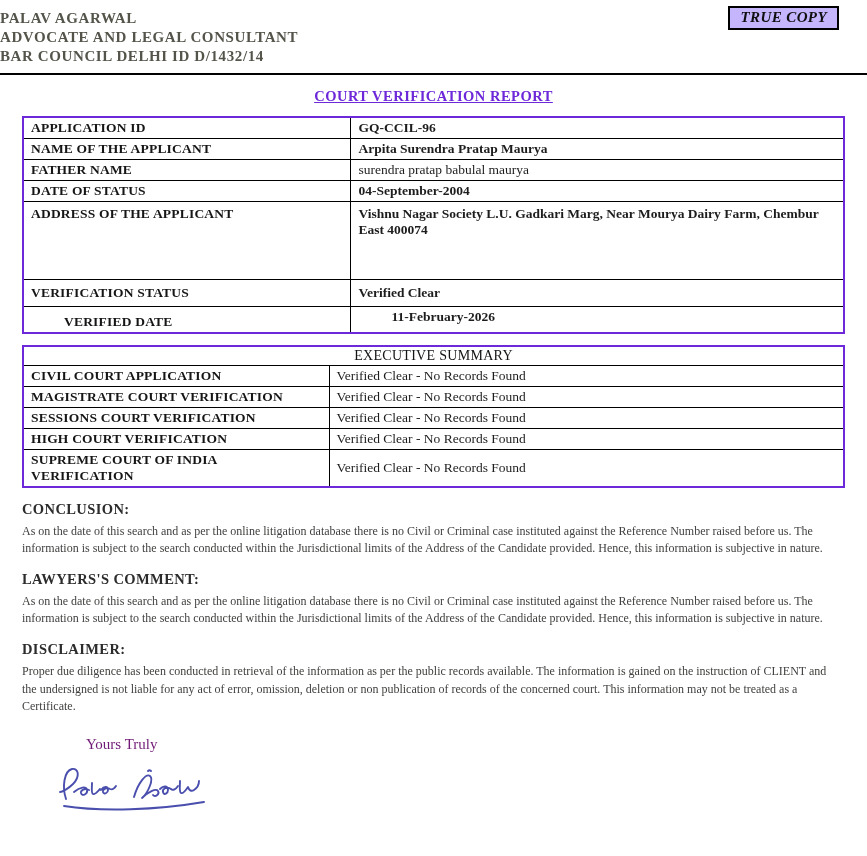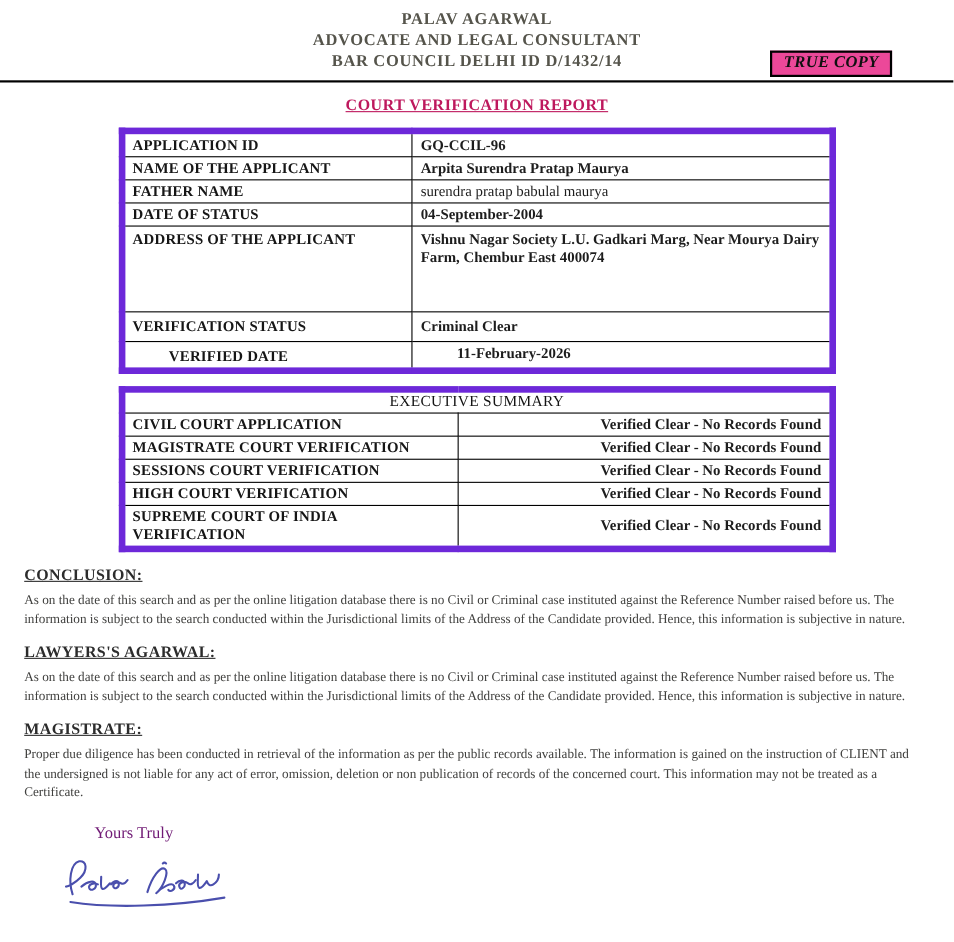--- a/index.html
+++ b/index.html
@@ -11,66 +11,65 @@
   }
   .page {
     position:relative;
     width:867px;
     height:856px;
     background:#ffffff;
     overflow:hidden;
   }
 
   
-  .letterhead { text-align:center; padding-top:9px; }
+  .letterhead { padding-top:9px; }
   .lh-line {
     font-weight:bold;
     font-size:15px;
     line-height:19px;
     color:#55544b;
     letter-spacing:0.6px;
   }
   .true-copy {
     position:absolute;
     top:6px;
-    right:56px;
+    right:28px;
     border:2.5px solid #000;
     padding:1px 10px 2px 10px;
     font-weight:bold;
     font-style:italic;
     font-size:15px;
     color:#101010;
     letter-spacing:0.4px;
-    background:#ec4899;
-    margin-top:40px;
+    background:#c4b5fd;
   }
   .rule {
     border:none;
     border-top:2.5px solid #000;
     margin-top:7px;
     width:100%;
   }
 
   
   .report-title {
     margin-top:13px;
     text-align:center;
     font-weight:bold;
     font-size:14.5px;
-    color:#be185d;
+    color:#6d28d9;
     letter-spacing:0.5px;
   }
   .report-title span { text-decoration:underline; }
 
   
   table {
-    width:652px;
+    width:823px;
     margin:11px auto 0 auto;
     border-collapse:collapse;
-    border:6px solid #6d28d9;
+    border:2px solid #6d28d9;
   }
   td {
     border:1px solid #000;
     padding:2px 7px;
     font-size:14px;
     color:#1d1d1d;
   }
   .lbl {
     font-weight:bold;
     width:306px;
@@ -87,32 +86,32 @@
   .exec-head td {
     text-align:center;
     font-weight:normal;
     font-size:14px;
     padding:1px 4px;
     letter-spacing:0.3px;
     color:#141414;
     margin-left:20px;
   }
   .exec-row .lbl { width:306px; }
-  .exec-row .val { text-align:right; font-weight:bold; }
+  .exec-row .val { text-align:left; font-weight:normal; }
 
   
   .section { margin:13px 22px 0 22px; }
   .section-heading {
     font-weight:bold;
     font-size:14.5px;
     color:#2c2c2c;
     letter-spacing:0.4px;
     margin-bottom:5px;
   }
-  .section-heading span { text-decoration:underline; }
+  .section-heading span { }
   .section-body {
     font-size:12px;
     line-height:1.47;
     color:#41413f;
     max-width:810px;
   }
 
   
   .yours-truly {
     margin:20px 0 0 86px;
@@ -157,21 +156,21 @@
       <tr>
         <td class="lbl">DATE OF STATUS</td>
         <td class="val b">04-September-2004</td>
       </tr>
       <tr class="row-address">
         <td class="lbl">ADDRESS OF THE APPLICANT</td>
         <td class="val b" style="width:460px;">Vishnu Nagar Society L.U. Gadkari Marg, Near Mourya Dairy Farm, Chembur East 400074</td>
       </tr>
       <tr class="row-status">
         <td class="lbl">VERIFICATION STATUS</td>
-        <td class="val b">Criminal Clear</td>
+        <td class="val b">Verified Clear</td>
       </tr>
       <tr class="row-date">
         <td class="lbl" style="vertical-align:bottom;">VERIFIED DATE</td>
         <td class="val b">11-February-2026</td>
       </tr>
     </tbody>
   </table>
 
   <table class="exec-table">
     <tbody>
@@ -203,28 +202,28 @@
 
   <div class="section">
     <div class="section-heading">
       <span>CONCLUSION:</span>
     </div>
     <div class="section-body">As on the date of this search and as per the online litigation database there is no Civil or Criminal case instituted against the Reference Number raised before us. The information is subject to the search conducted within the Jurisdictional limits of the Address of the Candidate provided. Hence, this information is subjective in nature.</div>
   </div>
 
   <div class="section">
     <div class="section-heading">
-      <span>LAWYERS'S AGARWAL:</span>
+      <span>LAWYERS'S COMMENT:</span>
     </div>
     <div class="section-body">As on the date of this search and as per the online litigation database there is no Civil or Criminal case instituted against the Reference Number raised before us. The information is subject to the search conducted within the Jurisdictional limits of the Address of the Candidate provided. Hence, this information is subjective in nature.</div>
   </div>
 
   <div class="section">
     <div class="section-heading">
-      <span>MAGISTRATE:</span>
+      <span>DISCLAIMER:</span>
     </div>
     <div class="section-body">Proper due diligence has been conducted in retrieval of the information as per the public records available. The information is gained on the instruction of CLIENT and the undersigned is not liable for any act of error, omission, deletion or non publication of records of the concerned court. This information may not be treated as a Certificate.</div>
   </div>
 
   <div class="yours-truly">Yours Truly</div>
 
   <div class="signature-wrap">
     <svg width="165" height="58" viewBox="0 0 165 58">
       <g stroke="#4a4fad" stroke-width="1.9" fill="none" stroke-linecap="round" stroke-linejoin="round">
 

